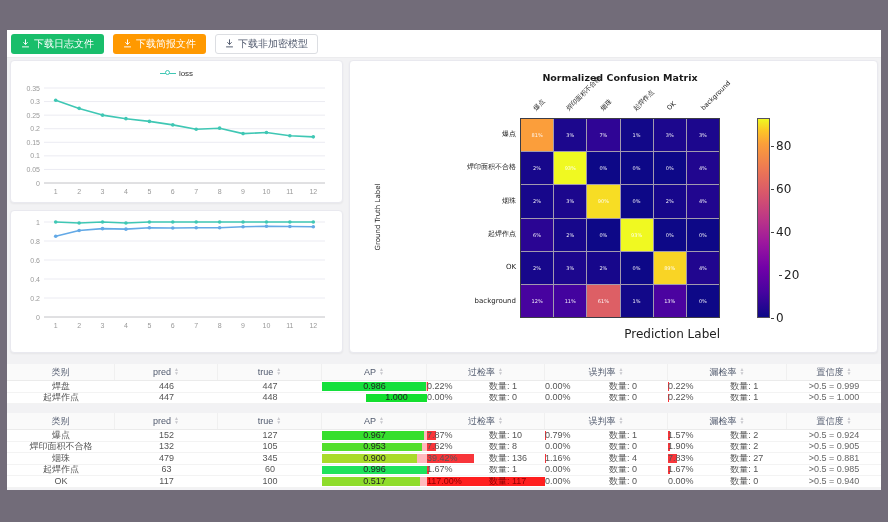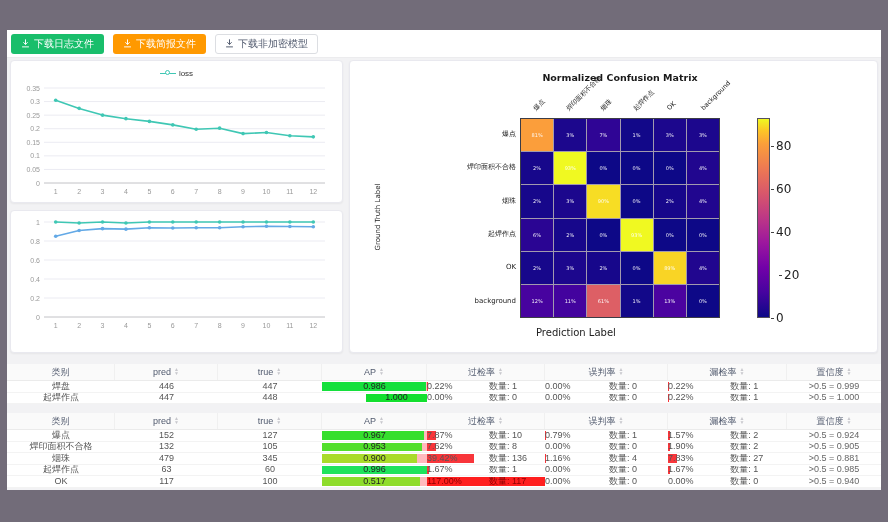--- a/index.html
+++ b/index.html
@@ -25,21 +25,21 @@
 .lg-ring{position:absolute;left:5px;top:1px;width:5px;height:5px;border-radius:50%;background:#fff;border:1.3px solid}
 .matrix-card{flex:1;height:293px;position:relative;font-family:"DejaVu Sans",sans-serif}
 .cm-title{position:absolute;left:150px;top:11px;width:240px;text-align:center;font-size:9.5px;font-weight:bold;color:#1a1a1a}
 .cm-grid{position:absolute;left:170px;top:57px;width:200px;height:200px;display:grid;grid-template-columns:repeat(6,1fr);grid-template-rows:repeat(6,1fr);gap:1px;background:#a29aae;border:1px solid #3c3c46}
 .cm-cell{display:flex;align-items:center;justify-content:center;font-size:5px;color:rgba(255,255,255,.92)}
 .cm-rows{position:absolute;left:2px;top:57px;width:164px;height:200px}
 .cm-rowlabel{position:absolute;right:0;width:164px;text-align:right;font-size:7px;color:#222;line-height:33.3px;height:33.3px}
 .cm-cols{position:absolute;left:170px;top:0;width:200px;height:57px}
 .cm-collabel{position:absolute;font-size:6.5px;color:#222;white-space:nowrap;transform:rotate(-45deg);transform-origin:0 100%}
 .cm-ylabel{position:absolute;left:28px;top:152px;width:100px;margin-left:-50px;text-align:center;font-size:7px;color:#222;transform:rotate(-90deg)}
-.cm-xlabel{position:absolute;left:186px;top:266px;width:200px;text-align:left;font-size:10px;color:#222}
+.cm-xlabel{position:absolute;left:170px;top:266px;width:200px;text-align:right;font-size:12px;color:#222}
 .cm-bar{position:absolute;left:407px;top:57px;width:13px;height:200px;border:1px solid #55505c}
 .cm-tick{position:absolute;font-size:12px;color:#222;height:8px;line-height:8px}
 .cm-tick i{display:inline-block;width:3px;height:1px;background:#444;vertical-align:middle;margin-right:2px}
 .tables{margin-top:11px}
 .dtable{background:#fff;margin-bottom:9px}
 .t-row{display:grid;grid-template-columns:108px 103px 104px 105px 118px 123px 119px 1fr;height:11.5px;border-bottom:1px solid #f3f3f3;font-size:9px;color:#555;align-items:stretch}
 .t-head{height:17px;background:#fafafa;border-bottom:1px solid #ebebeb;color:#515a6e}
 .t-cell{display:flex;align-items:center;justify-content:center;overflow:hidden;white-space:nowrap;line-height:11px}
 .t-head .t-cell{border-right:1px solid #f0f0f0;font-size:9px;gap:3px}
 .t-head .t-cell:last-child{border-right:none}

